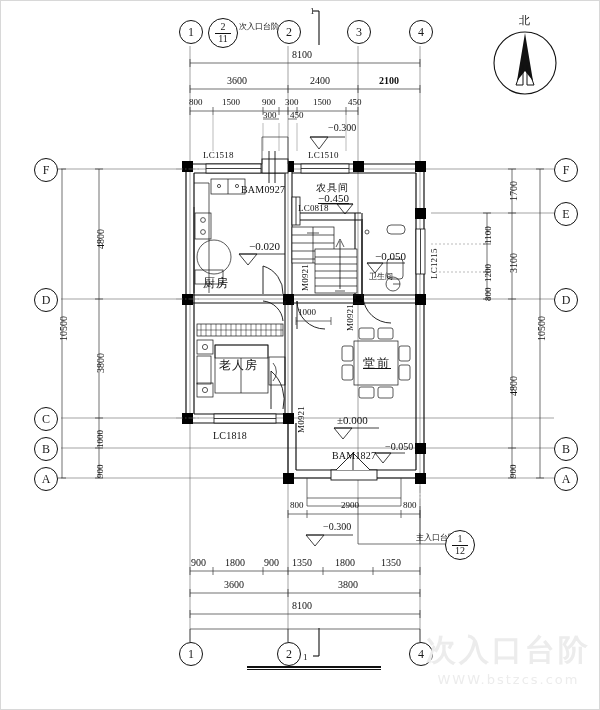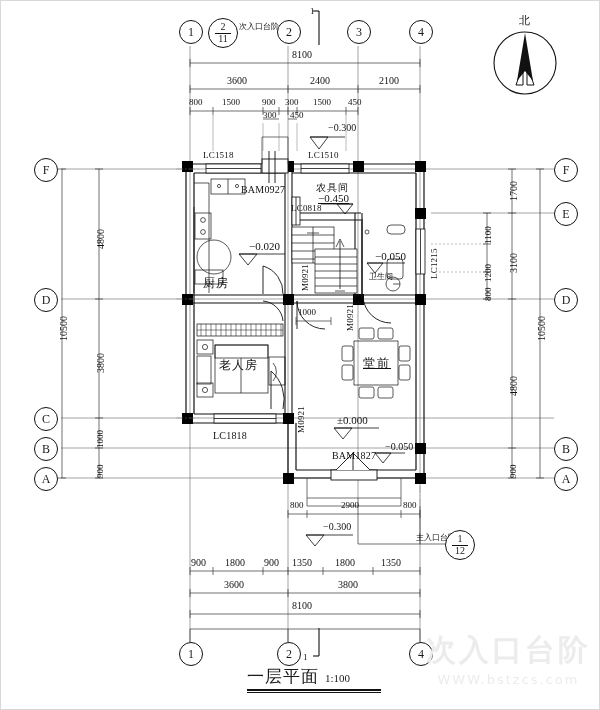--- a/index.html
+++ b/index.html
@@ -479,21 +479,21 @@
 
 <div class="bub" style="left:553px;top:157px;width:22px;height:22px;">F</div>
 <div class="bub" style="left:553px;top:201px;width:22px;height:22px;">E</div>
 <div class="bub" style="left:553px;top:287px;width:22px;height:22px;">D</div>
 <div class="bub" style="left:553px;top:436px;width:22px;height:22px;">B</div>
 <div class="bub" style="left:553px;top:466px;width:22px;height:22px;">A</div>
 
 <div class="txt dim" style="left:291px;top:49px;">8100</div>
 <div class="txt dim" style="left:226px;top:75px;">3600</div>
 <div class="txt dim" style="left:309px;top:75px;">2400</div>
-<div class="txt dim" style="left:378px;top:75px;">2100</div>
+<div class="txt dim" style="left:378px;top:75px;font-weight:bold;">2100</div>
 
 <div class="txt dimsm" style="left:188px;top:97px;">800</div>
 <div class="txt dimsm" style="left:221px;top:97px;">1500</div>
 <div class="txt dimsm" style="left:261px;top:97px;">900</div>
 <div class="txt dimsm" style="left:284px;top:97px;">300</div>
 <div class="txt dimsm" style="left:312px;top:97px;">1500</div>
 <div class="txt dimsm" style="left:347px;top:97px;">450</div>
 <div class="txt dimsm" style="left:262px;top:110px;">300</div>
 <div class="txt dimsm" style="left:289px;top:110px;">450</div>
 
@@ -550,34 +550,30 @@
 <div class="txt cn" style="left:218px;top:358px;font-size:12px;letter-spacing:1px;">老人房</div>
 
 <div class="txt cn" style="left:362px;top:356px;font-size:12px;letter-spacing:2px;text-decoration:underline;">堂前</div>
 <div class="txt dim" style="left:336px;top:414px;font-size:11px;">±0.000</div>
 
 <div class="txt cn" style="left:368px;top:272px;font-size:8px;letter-spacing:0px;">卫生间</div>
 <div class="txt dim" style="left:374px;top:250px;font-size:11px;">−0.050</div>
 
 <div class="txt lbl" style="left:202px;top:150px;text-align:right;">LC1518</div>
 <div class="txt lbl" style="left:307px;top:150px;">LC1510</div>
-<div class="txt lbl" style="left:290px;top:203px;">LC0818</div>
+<div class="txt lbl" style="left:282px;top:203px;padding-left:15px;">LC0818</div>
 <div class="txt lbl" style="left:212px;top:430px;font-size:10px;">LC1818</div>
 <div class="txt lbl" style="left:429px;top:278px;transform:rotate(-90deg);transform-origin:0 0;">LC1215</div>
 <div class="txt lbl" style="left:240px;top:184px;font-size:10px;">BAM0927</div>
 <div class="txt lbl" style="left:331px;top:450px;font-size:10px;">BAM1827</div>
 <div class="txt lbl" style="left:300px;top:290px;transform:rotate(-90deg);transform-origin:0 0;">M0921</div>
 <div class="txt lbl" style="left:345px;top:330px;transform:rotate(-90deg);transform-origin:0 0;">M0921</div>
 <div class="txt lbl" style="left:296px;top:432px;transform:rotate(-90deg);transform-origin:0 0;">M0921</div>
 
 <div id="title">
-  <div style="display:flex;align-items:baseline;">
-    <span class="t1">一层平面</span>
-    <span class="t2">1:100</span>
-  </div>
   <div class="rule"></div>
   <div class="rule2"></div>
 </div>
 
 <div id="wm">
   <div class="w1">次入口台阶</div>
   <div class="w2">WWW.bstzcs.com</div>
 </div>
 
 </div>

